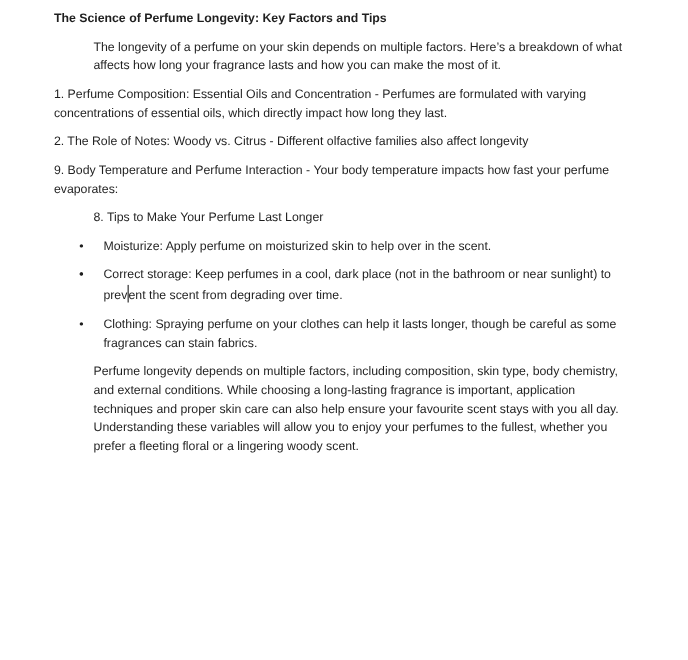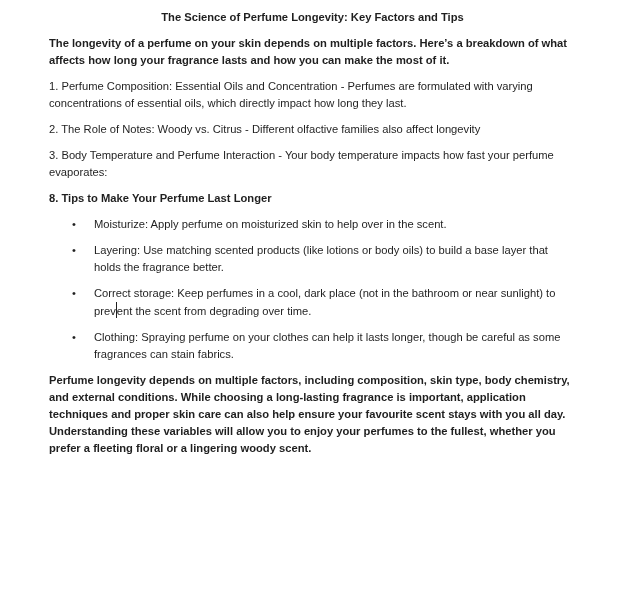--- a/index.html
+++ b/index.html
@@ -21,25 +21,26 @@
     padding: 9px 49px 10px 49px;
     background: #ffffff;
   }
   .para {
     font-size: 11.2px;
     line-height: 17px;
     margin: 0 0 9px 0;
     letter-spacing: 0;
   }
   .title {
-    text-align: center;
+    text-align: left;
     font-weight: bold;
   }
   .bold {
-    font-weight: bold;
+    font-weight: normal;
+    margin-left: 36px;
   }
   .lead {
     font-weight: normal;
   }
   ul.tips {
     list-style: none;
     margin: 0 0 9px 0;
     padding: 0 0 0 45px;
   }
   ul.tips li {
@@ -71,28 +72,28 @@
 
   <p class="para title">The Science of Perfume Longevity: Key Factors and Tips</p>
 
   <p class="para bold">The longevity of a perfume on your skin depends on multiple factors. Here’s a breakdown of what affects how long your fragrance lasts and how you can make the most of it.</p>
 
   <p class="para"><span class="lead">1. Perfume Composition: Essential Oils and Concentration -</span><span> Perfumes are formulated with varying concentrations of essential oils, which directly impact how long they last.</span></p>
 
   <p class="para"><span class="lead">2. The Role of Notes: Woody vs. Citrus -</span><span> Different olfactive families also affect longevity</span></p>
 
 
-  <p class="para"><span class="lead">3. Body Temperature and Perfume Interaction</span><span> - Your body temperature impacts how fast your perfume evaporates:</span></p>
+  <p class="para"><span class="lead">9. Body Temperature and Perfume Interaction</span><span> - Your body temperature impacts how fast your perfume evaporates:</span></p>
 
 
 
   <p class="para bold">8. Tips to Make Your Perfume Last Longer</p>
 
   <ul class="tips">
     <li><span class="bullet-dot">•</span><span>Moisturize: Apply perfume on moisturized skin to help over in the scent.</span></li>
-    <li><span class="bullet-dot">•</span><span>Layering: Use matching scented products (like lotions or body oils) to build a base layer that holds the fragrance better.</span></li>
+    <li><span class="bullet-dot">•</span></li>
     <li><span class="bullet-dot">•</span><span>Correct storage: Keep perfumes in a cool, dark place (not in the bathroom or near sunlight) to prev</span><span class="caret"></span><span>ent the scent from degrading over time.</span></li>
     <li><span class="bullet-dot">•</span><span>Clothing: Spraying perfume on your clothes can help it lasts longer, though be careful as some fragrances can stain fabrics.</span></li>
   </ul>
 
   <p class="para bold">Perfume longevity depends on multiple factors, including composition, skin type, body chemistry, and external conditions. While choosing a long-lasting fragrance is important, application techniques and proper skin care can also help ensure your favourite scent stays with you all day. Understanding these variables will allow you to enjoy your perfumes to the fullest, whether you prefer a fleeting floral or a lingering woody scent.</p>
 
 </div>
 
 </body></html>

